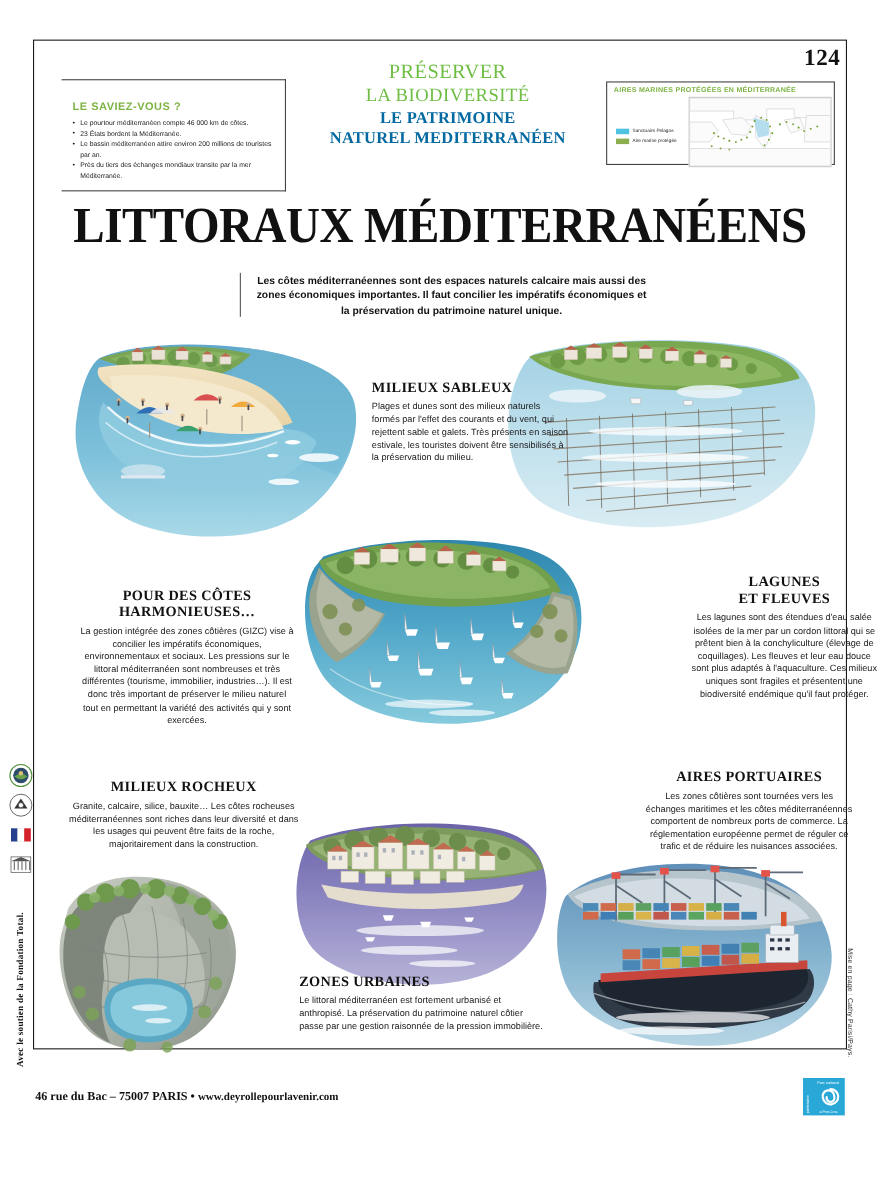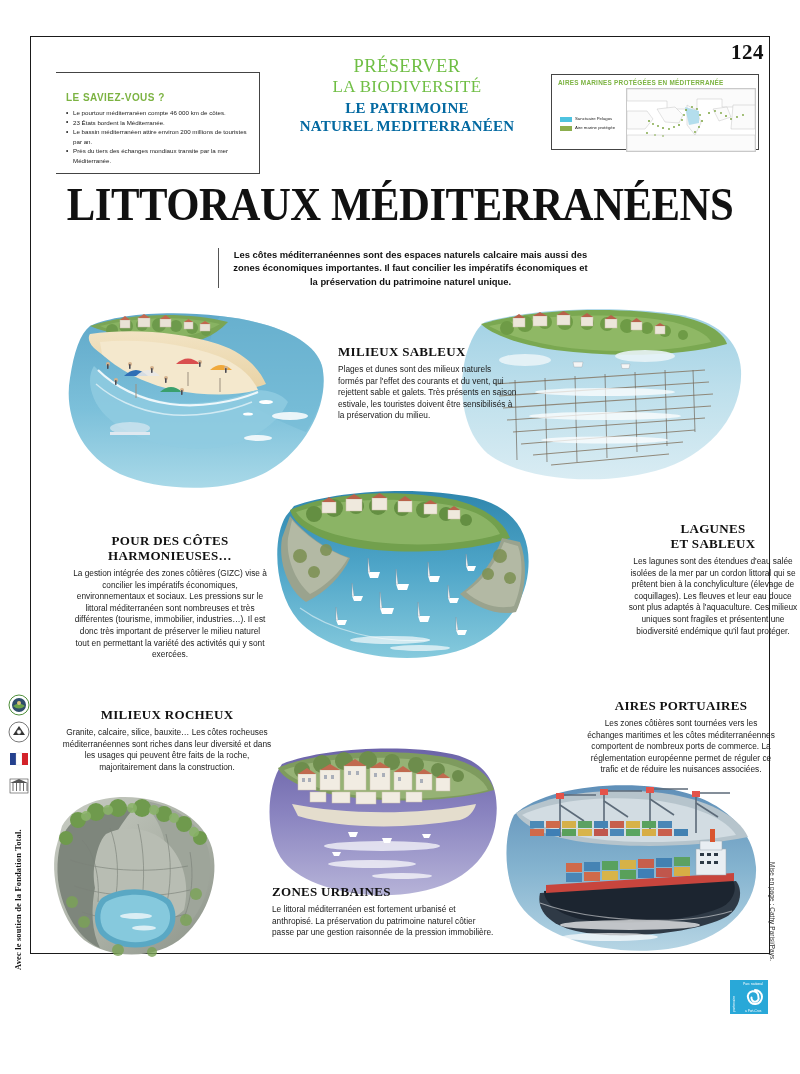--- a/index.html
+++ b/index.html
@@ -662,21 +662,21 @@
     <div class="sec-title">
       <div>POUR DES CÔTES</div>
       <div>HARMONIEUSES…</div>
     </div>
     <div class="sec-body">La gestion intégrée des zones côtières (GIZC) vise à concilier les impératifs économiques, environnementaux et sociaux. Les pressions sur le littoral méditerranéen sont nombreuses et très différentes (tourisme, immobilier, industries…). Il est donc très important de préserver le milieu naturel tout en permettant la variété des activités qui y sont exercées.</div>
   </div>
 
   <div class="s-lagunes">
     <div class="sec-title">
       <div>LAGUNES</div>
-      <div>ET SABLEUX</div>
+      <div>ET FLEUVES</div>
     </div>
     <div class="sec-body">Les lagunes sont des étendues d'eau salée isolées de la mer par un cordon littoral qui se prêtent bien à la conchyliculture (élevage de coquillages). Les fleuves et leur eau douce sont plus adaptés à l'aquaculture. Ces milieux uniques sont fragiles et présentent une biodiversité endémique qu'il faut protéger.</div>
   </div>
 
   <div class="s-rocheux">
     <div class="sec-title">MILIEUX ROCHEUX</div>
     <div class="sec-body">Granite, calcaire, silice, bauxite… Les côtes rocheuses méditerranéennes sont riches dans leur diversité et dans les usages qui peuvent être faits de la roche, majoritairement dans la construction.</div>
   </div>
 
   <div class="s-portuaires">
@@ -724,20 +724,23 @@
         </g>
         <path d="M2 8 L11 4 L20 8 Z" fill="#555"></path>
       </svg>
     </div>
   </div>
 
   <div class="vleft">Avec le soutien de la Fondation Total.</div>
   <div class="vright">Mise en page : Cathy Parisi/Pays.</div>
 
   <div class="footer">
+    <div class="footer-l2">
+      <span>46 rue du Bac – 75007 PARIS • </span><span class="url">www.deyrollepourlavenir.com</span>
+    </div>
   </div>
 
   <div class="badge">
     <div class="badge-txt">partenaire</div>
     <div class="badge-top">Parc national</div>
     <svg style="position:absolute;left:15px;top:7px;" width="20" height="20" viewBox="0 0 20 20">
       <path d="M10 3 a7 7 0 1 1 -6.9 8.2 a5.3 5.3 0 1 1 10.3 -1.4 a3.6 3.6 0 1 1 -6.9 0.6" fill="none" stroke="#ffffff" stroke-width="2" stroke-linecap="round"></path>
     </svg>
     <div class="badge-sub">a Port-Cros</div>
   </div>

